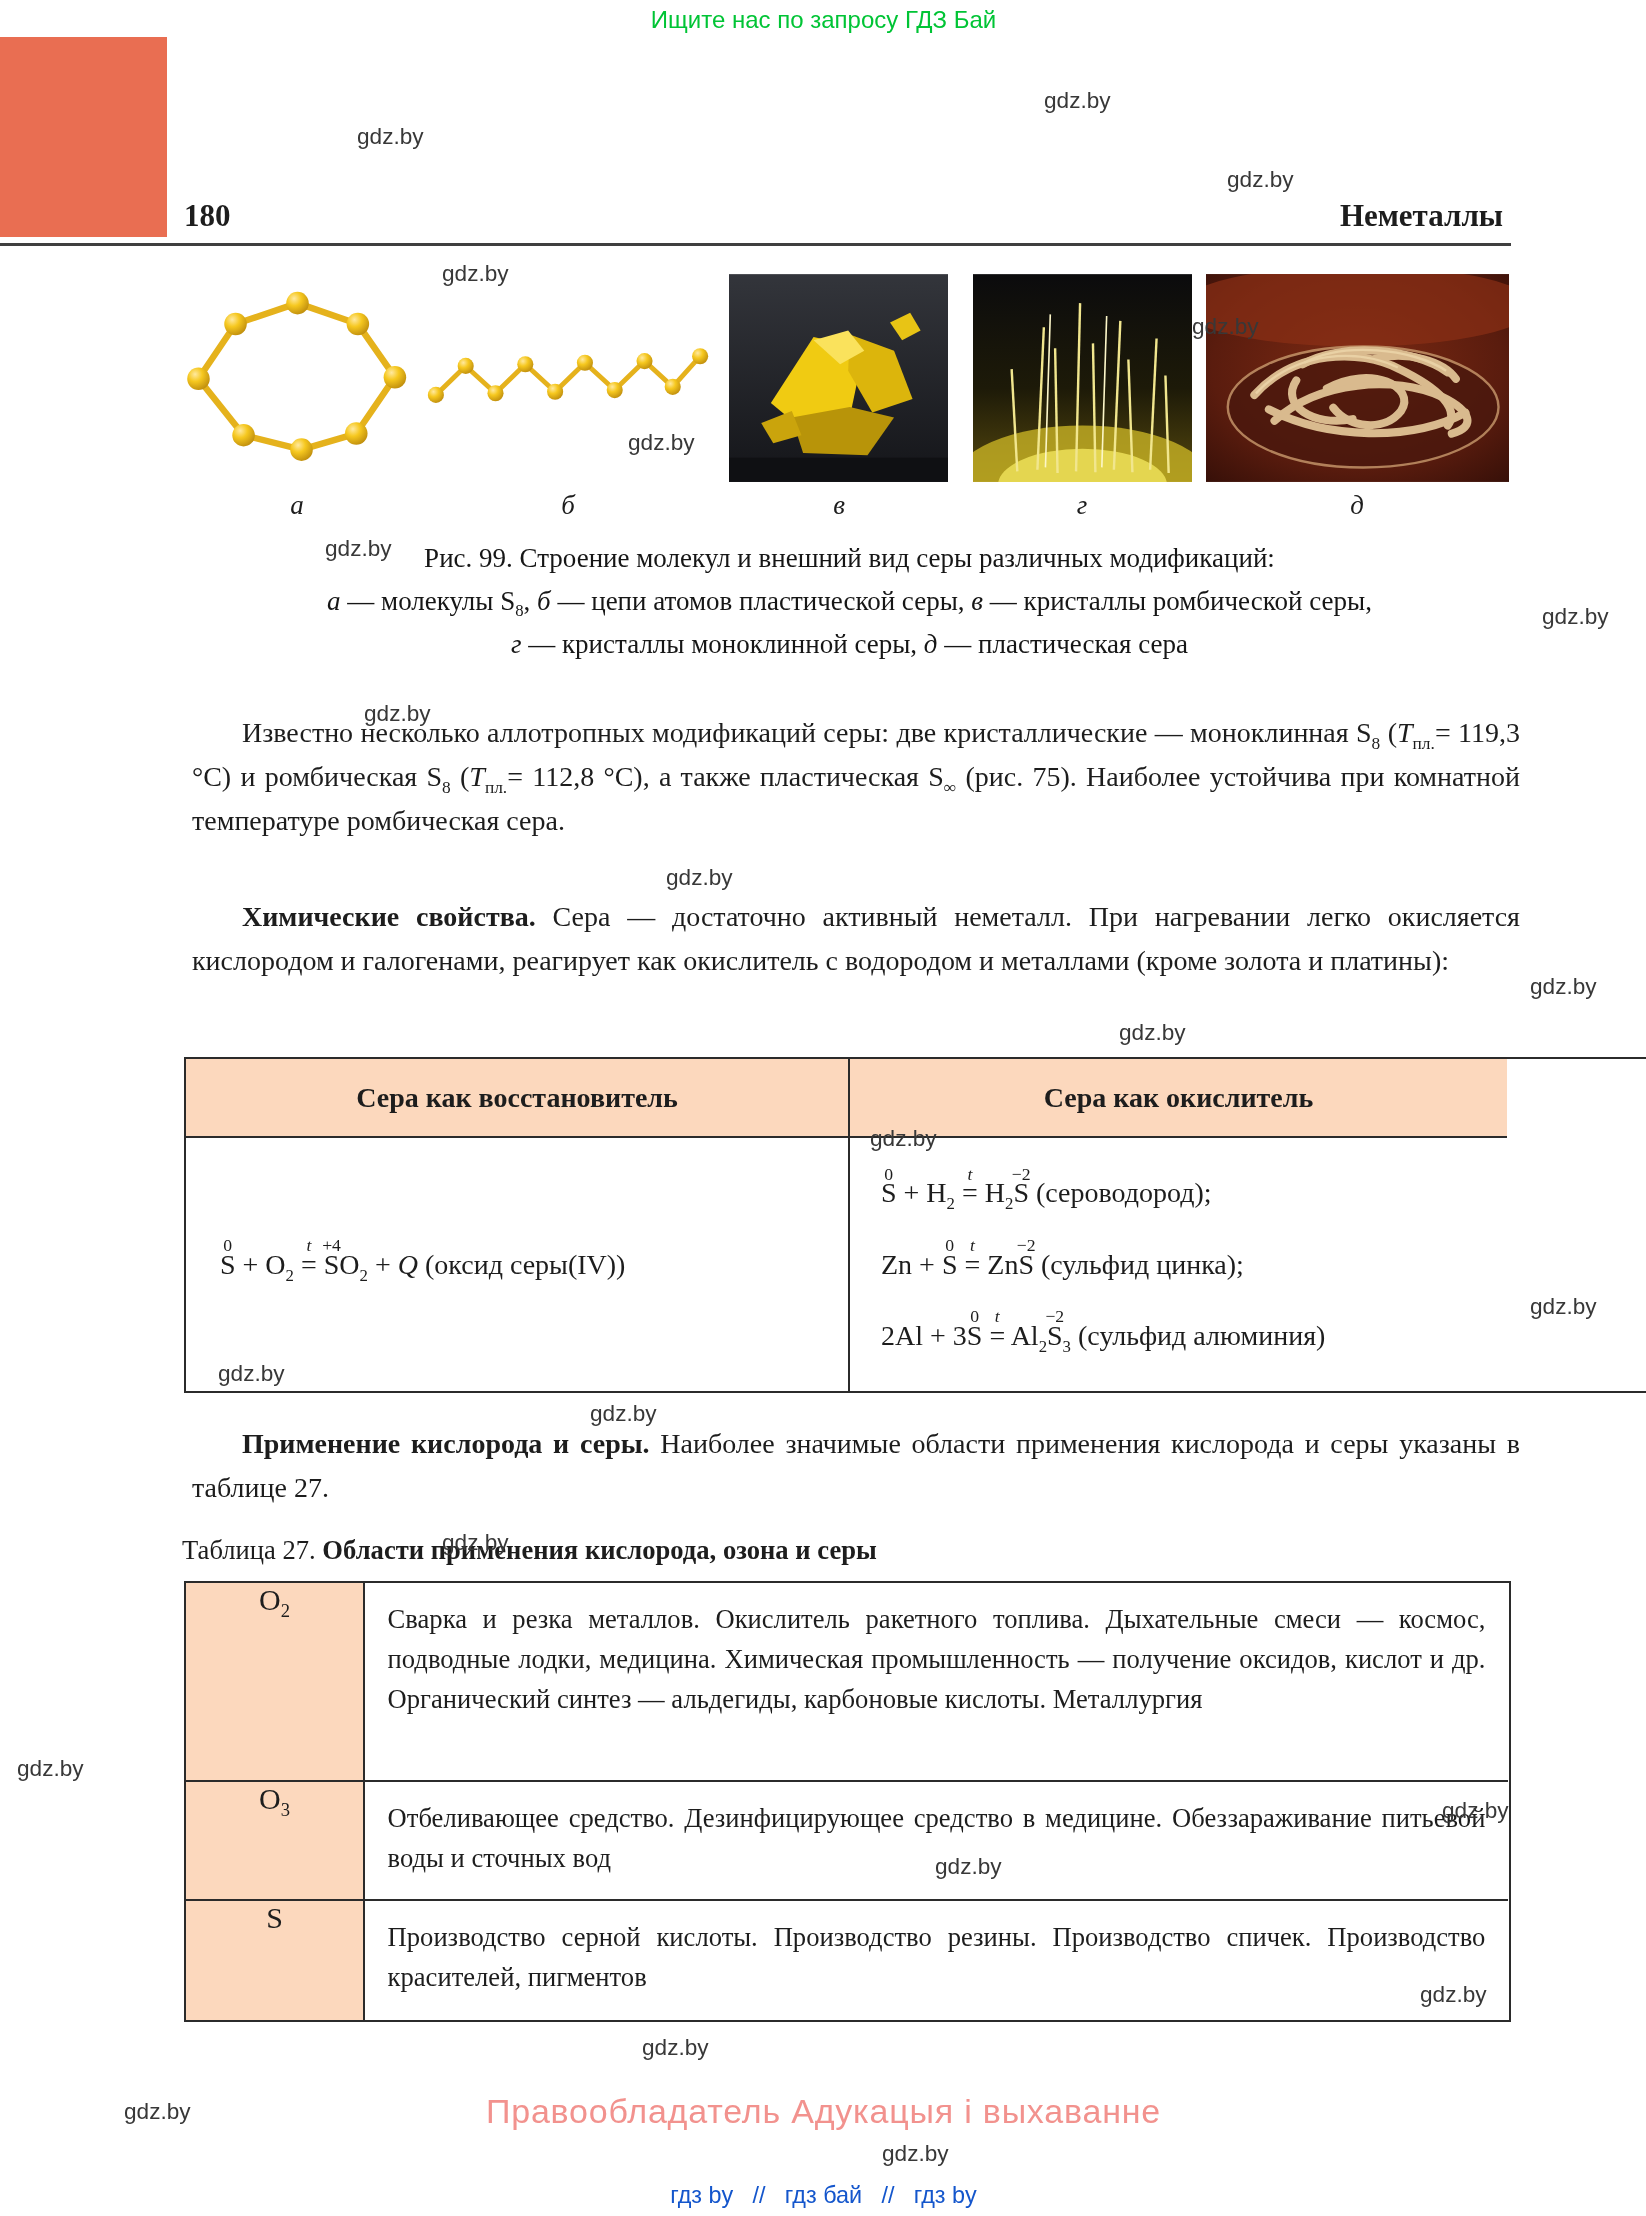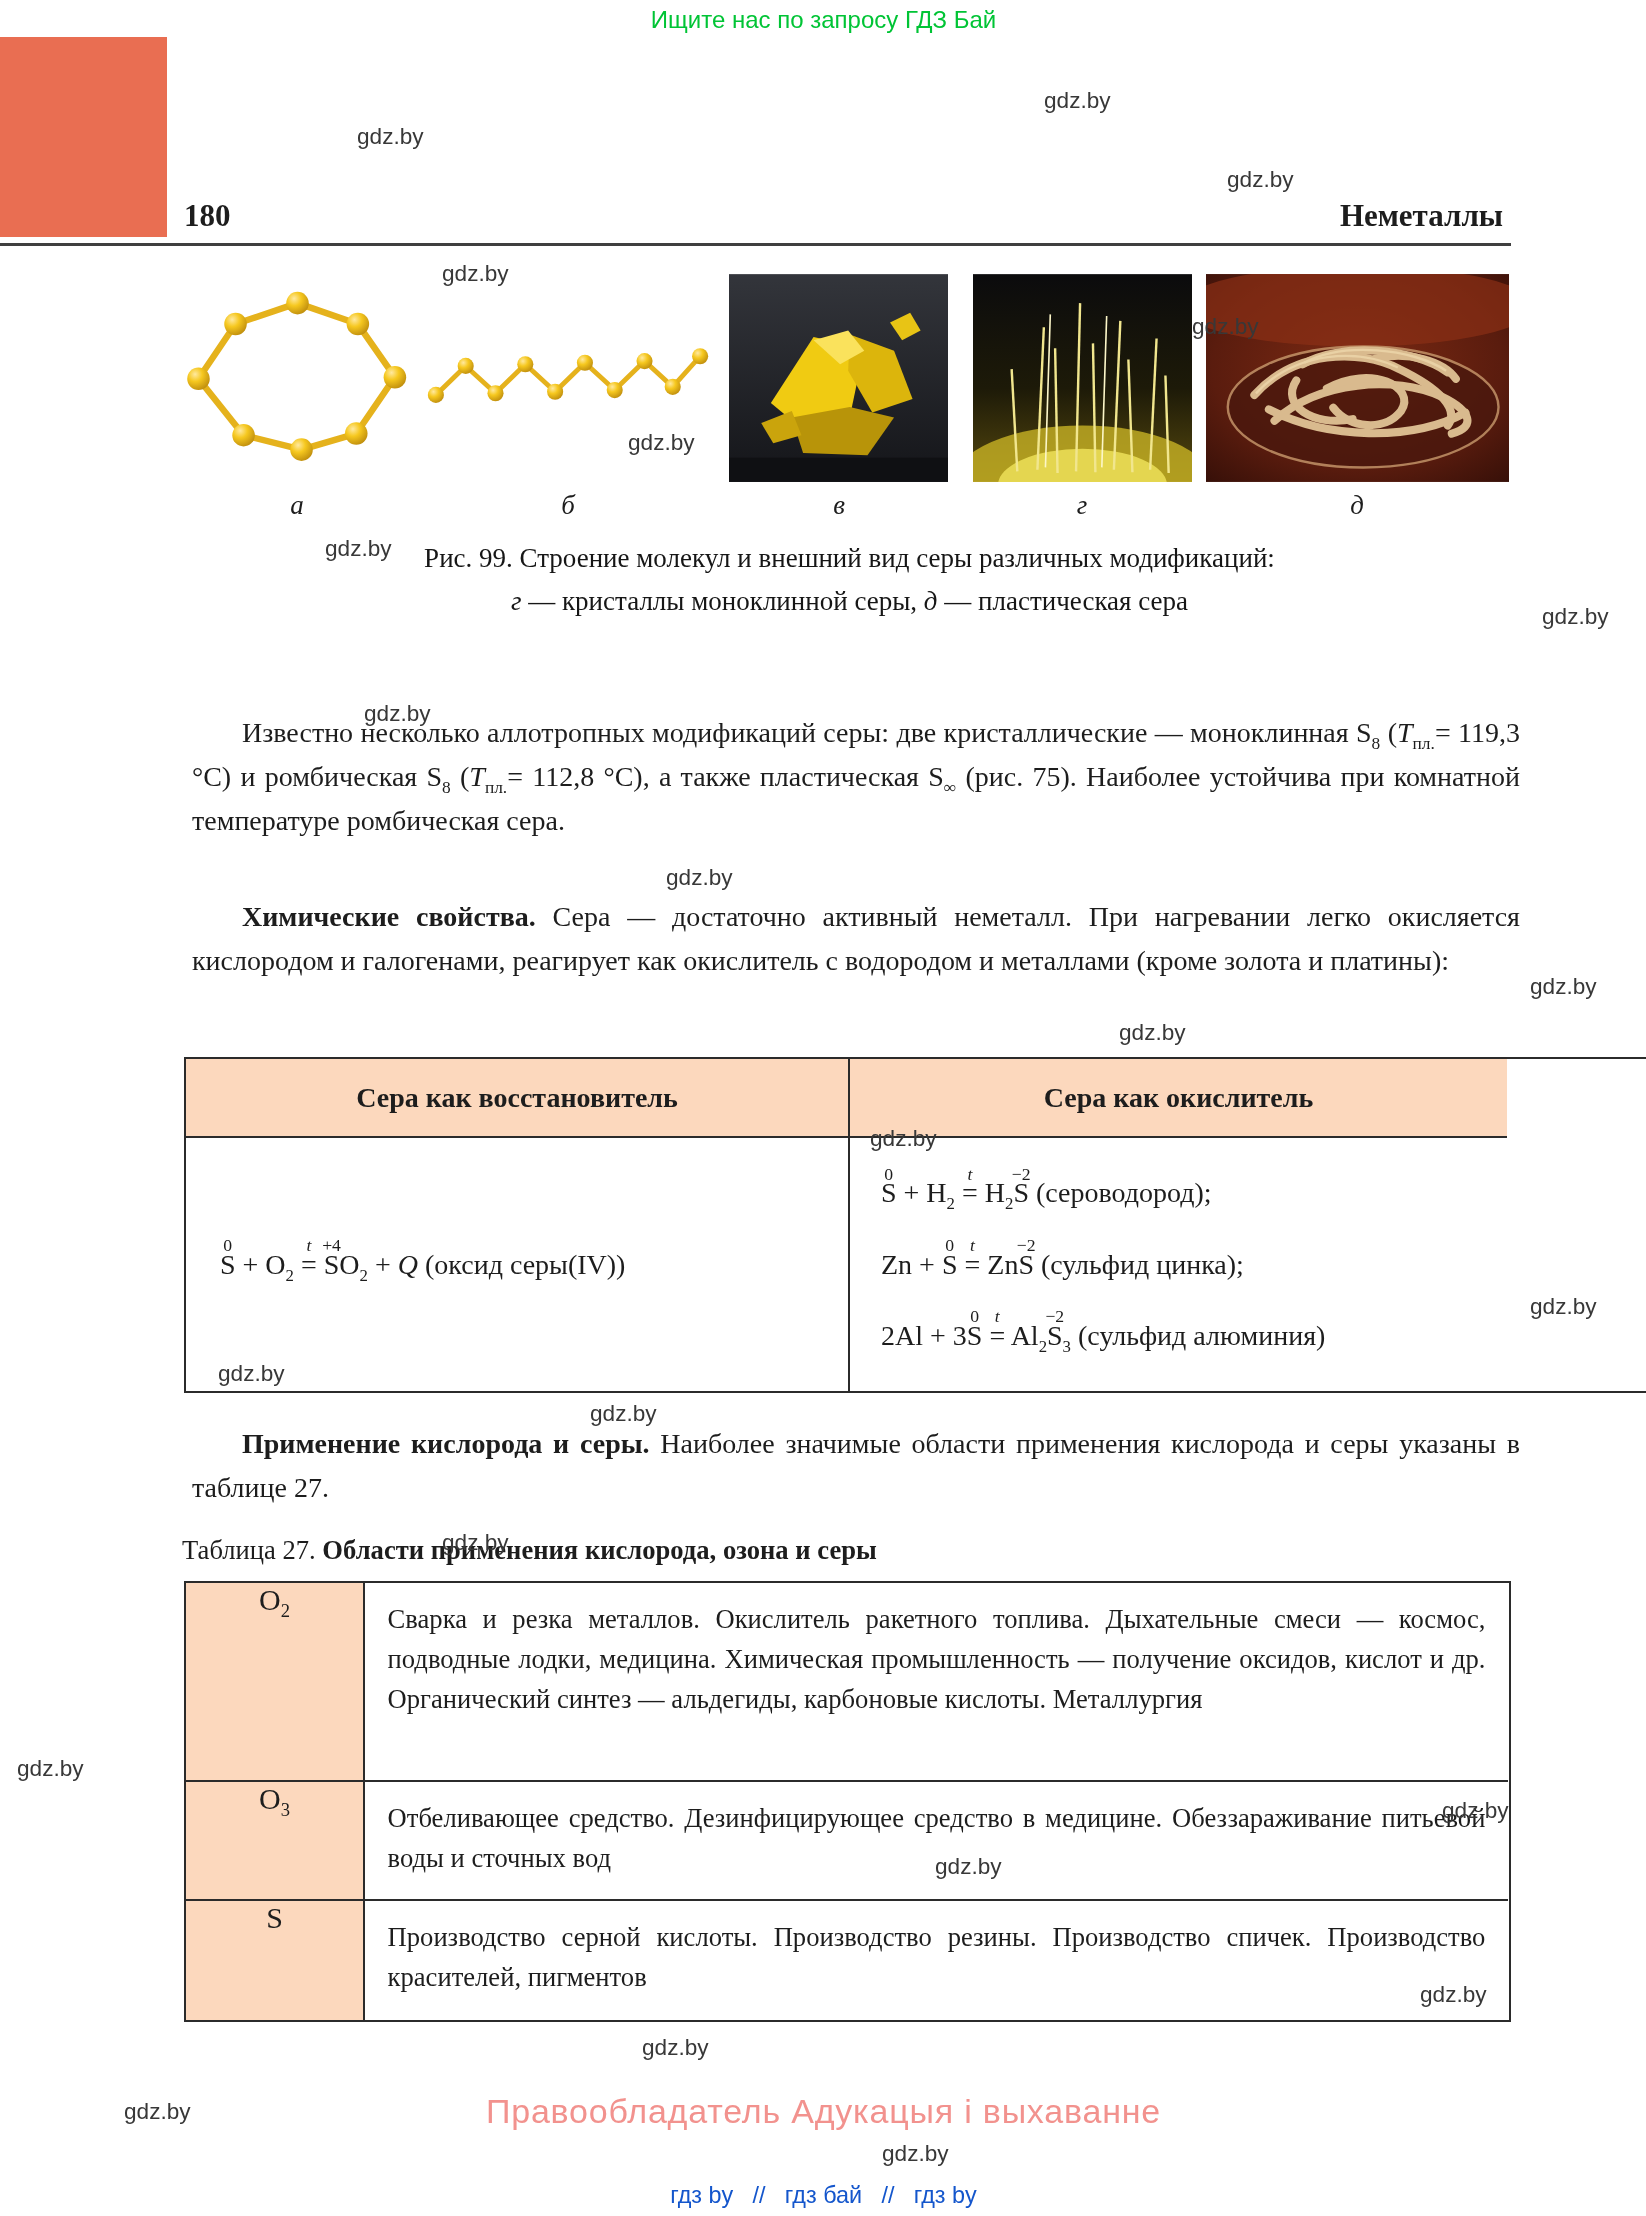--- a/index.html
+++ b/index.html
@@ -219,20 +219,21 @@
   </figure>
 
   <div class="panel-label" style="left:297px">а</div>
   <div class="panel-label" style="left:568px">б</div>
   <div class="panel-label" style="left:839px">в</div>
   <div class="panel-label" style="left:1082px">г</div>
   <div class="panel-label" style="left:1357px">д</div>
 
   <div class="caption">
     <div>Рис. 99. Строение молекул и внешний вид серы различных модификаций:</div>
+    <div><i>а</i> — молекулы S<sub>8</sub>, <i>б</i> — цепи атомов пластической серы, <i>в</i> — кристаллы ромбической серы,</div>
     <div><i>г</i> — кристаллы моноклинной серы, <i>д</i> — пластическая сера</div>
   </div>
 
   <p class="body-par" style="top:711px">Известно несколько аллотропных модификаций серы: две кристаллические — моноклинная S<sub>8</sub> (<i>Т</i><sub>пл.</sub>= 119,3 °С) и ромбическая S<sub>8</sub> (<i>Т</i><sub>пл.</sub>= 112,8 °С), а также пластическая S<sub>∞</sub> (рис. 75). Наиболее устойчива при комнатной температуре ромбическая сера.</p>
 
   <p class="body-par" style="top:895px"><b>Химические свойства.</b> Сера — достаточно активный неметалл. При нагревании легко окисляется кислородом и галогенами, реагирует как окислитель с водородом и металлами (кроме золота и платины):</p>
 
   <div class="redox-table">
     <div class="rt-head">Сера как восстановитель</div>
     <div class="rt-head rt-col2">Сера как окислитель</div>

